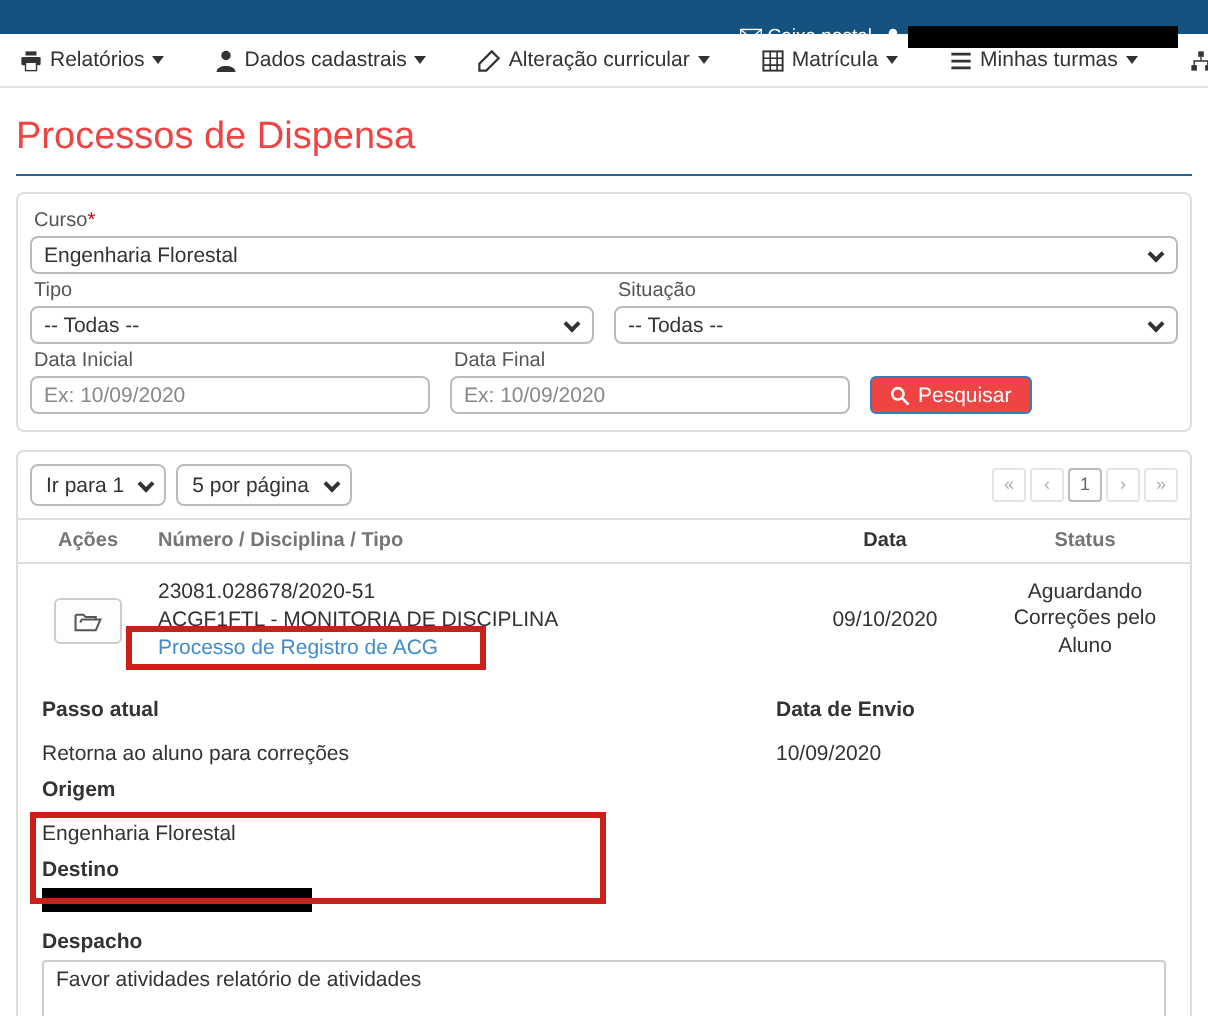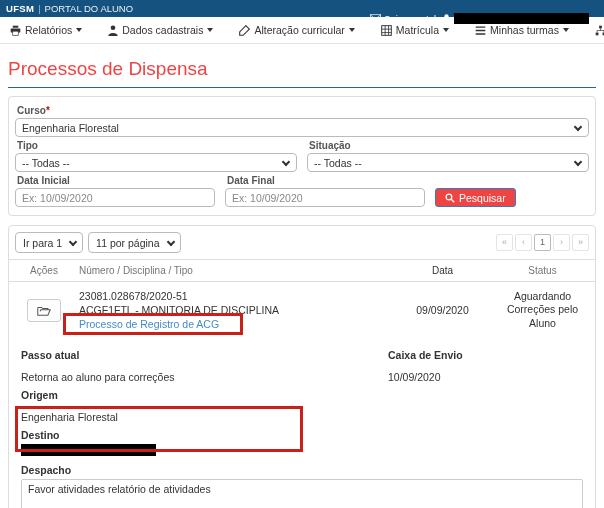--- a/index.html
+++ b/index.html
@@ -25,21 +25,21 @@
   .nav-item svg { flex:0 0 auto; }
 
   
   .page-head { padding:14px 8px 0 8px; }
   .page-title { color:#ef4444; font-size:19px; font-weight:normal; }
   .title-rule { border:none; border-top:1px solid #2a6496; margin:7px 0 0 0; }
 
   
   .panel { border:1px solid #ddd; border-radius:4px; margin:8px 8px 0 8px; }
   .filters { padding:5px 6px 8px 6px; font-size:10px; color:#555; }
-  .f-label { display:block; margin:3px 2px 2px 2px;font-weight:bold; }
+  .f-label { display:block; margin:3px 2px 2px 2px; }
   .req { color:#c00; }
   .selectbox { position:relative; height:19px; border:1px solid #bbb; border-radius:4px; background:#fff; display:flex; align-items:center; padding:0 18px 0 6px; font-size:10.5px; color:#333; cursor:pointer; }
   .selectbox .chev { position:absolute; right:7px; top:5px; width:6px; height:6px; border-right:2px solid #333; border-bottom:2px solid #333; transform:rotate(45deg); }
   .f-row { display:flex; gap:10px; }
   .f-col { flex:1; }
   .f-dates { display:flex; gap:10px; align-items:flex-end; }
   .date-col { width:200px; }
   .textinput { width:100%; height:19px; border:1px solid #bbb; border-radius:4px; font-size:10.5px; color:#333; padding:0 6px; font-family:"Liberation Sans", sans-serif; }
   .textinput::placeholder { color:#888; }
   .btn-primary { background:#ef4444; border:1px solid #357ebd; color:#fff; border-radius:3px; height:19px; font-size:10.5px; padding:0 9px; display:flex; align-items:center; gap:4px; cursor:pointer; font-family:"Liberation Sans", sans-serif; }
@@ -47,21 +47,21 @@
   
   .results { margin-top:9px; font-size:10.5px; color:#333; overflow:hidden; }
   .controls { display:flex; align-items:center; padding:6px; }
   .ctl-select { position:relative; height:21px; border:1px solid #bbb; border-radius:4px; background:#fff; display:flex; align-items:center; padding:0 20px 0 7px; font-size:10.5px; cursor:pointer; margin-right:5px; }
   .ctl-select .chev { position:absolute; right:6px; top:6px; width:6px; height:6px; border-right:2px solid #333; border-bottom:2px solid #333; transform:rotate(45deg); }
   .pagination { margin-left:auto; display:flex; }
   .pg { min-width:17px; height:17px; border:1px solid #e4e4e4; background:#fff; color:#aaa; font-size:9px; margin-left:2px; border-radius:2px; cursor:pointer; font-family:"Liberation Sans", sans-serif; line-height:1; }
   .pg.active { border-color:#bbb; color:#666; }
 
   .thead, .trow { display:grid; grid-template-columns:70px 1fr 95px 105px; align-items:center; }
-  .thead { border-top:1px solid #ddd; border-bottom:1px solid #ddd; color:#757575; font-weight:normal; font-size:10px; padding:4px 0; }
+  .thead { border-top:1px solid #ddd; border-bottom:1px solid #ddd; color:#757575; font-weight:bold; font-size:10px; padding:4px 0; }
   .thead .c-acao { text-align:center; }
   .thead .c-data { text-align:center; }
   .thead .c-status { text-align:center; }
   .trow { padding:7px 0; }
   .c-acao { display:flex; justify-content:center; }
   .folder-btn { width:34px; height:23px; border:1px solid #ccc; border-radius:3px; background:#fdfdfd; display:flex; align-items:center; justify-content:center; color:#555; cursor:pointer; }
   .c-num { line-height:1.35; }
   .proc-link { color:#428bca; text-decoration:none; cursor:pointer; }
   .link-wrap { position:relative; display:inline-block; }
   .anno { position:absolute; border:3px solid #c9211a; pointer-events:none; }
@@ -77,25 +77,20 @@
   .redact.dest { width:135px; height:12px; margin-top:3px; }
   .despacho-box { margin-top:3px; border:1px solid #ccc; border-radius:2px; min-height:44px; padding:3px 6px; color:#333; }
   .anno.despacho-anno { left:6px; top:67px; width:288px; height:46px; }
 
   svg { display:block; }
 </style>
 </head>
 <body>
 
 <div class="topbar">
-  <div class="brand">
-    <span class="ufsm">UFSM</span>
-    <span class="sep">|</span>
-    <span class="portal">PORTAL DO ALUNO</span>
-  </div>
   <div class="topbar-right">
     <div class="mailbox">
       <span>
         <svg width="11" height="9" viewBox="0 0 16 12">
             <rect x="0.5" y="0.5" width="15" height="11" fill="none" stroke="#fff"></rect>
             <path d="M0.5 0.5 L8 7 L15.5 0.5" fill="none" stroke="#fff"></path>
           </svg>
       </span>
       <span>Caixa postal</span>
     </div>
@@ -226,21 +221,21 @@
 </div>
 
 <div class="panel results">
 
   <div class="controls">
     <div class="ctl-select">
       <span>Ir para 1</span>
       <span class="chev"></span>
     </div>
     <div class="ctl-select">
-      <span>11 por página</span>
+      <span>5 por página</span>
       <span class="chev"></span>
     </div>
     <div class="pagination">
       <button class="pg">«</button>
       <button class="pg">‹</button>
       <button class="pg active">1</button>
       <button class="pg">›</button>
       <button class="pg">»</button>
     </div>
   </div>
@@ -261,32 +256,32 @@
       </button>
     </div>
     <div class="c-num">
       <div>23081.028678/2020-51</div>
       <div>ACGF1FTL - MONITORIA DE DISCIPLINA</div>
       <span class="link-wrap">
         <a class="proc-link">Processo de Registro de ACG</a>
         <span class="anno link-box"></span>
       </span>
     </div>
-    <div class="c-data">09/09/2020</div>
+    <div class="c-data">09/10/2020</div>
     <div class="c-status">Aguardando Correções pelo Aluno</div>
   </div>
 
   <div class="detail">
     <div class="d-grid">
       <div>
         <div class="d-label">Passo atual</div>
         <div class="d-value">Retorna ao aluno para correções</div>
       </div>
       <div>
-        <div class="d-label">Caixa de Envio</div>
+        <div class="d-label">Data de Envio</div>
         <div class="d-value">10/09/2020</div>
       </div>
     </div>
     <div class="d-label">Origem</div>
     <div class="d-value">Engenharia Florestal</div>
     <div class="d-label">Destino</div>
     <div class="redact dest"></div>
     <div class="d-label">Despacho</div>
     <div class="despacho-box">Favor atividades relatório de atividades</div>
     <span class="anno despacho-anno"></span>

